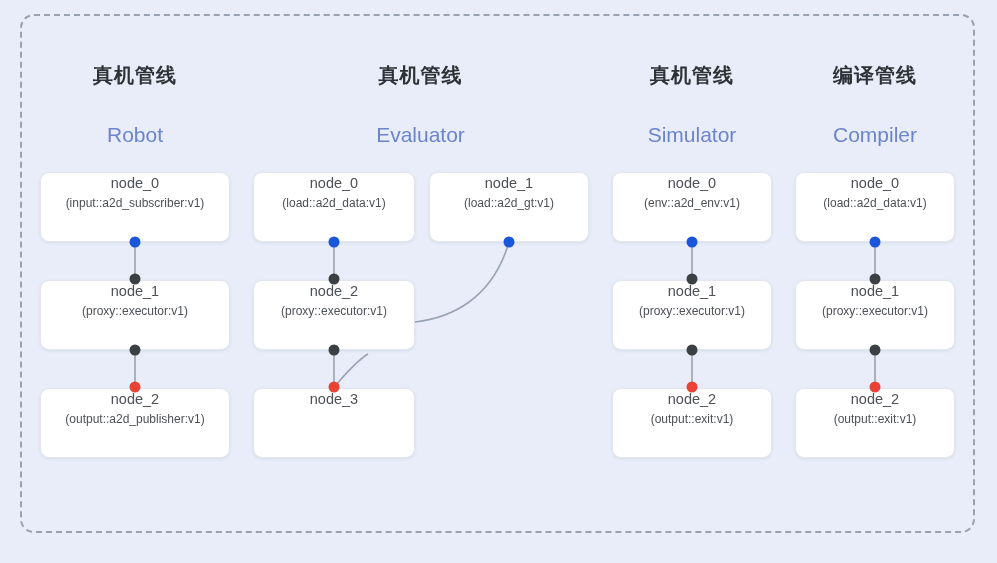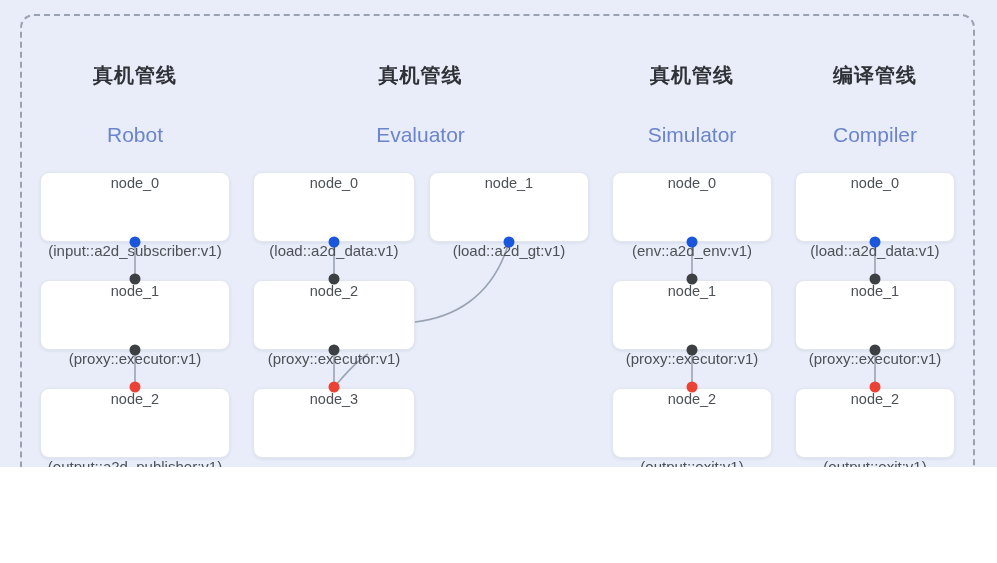--- a/index.html
+++ b/index.html
@@ -7,21 +7,21 @@
     padding: 0;
     background: #ffffff;
   }
   body {
     font-family: "Liberation Sans", "DejaVu Sans", sans-serif;
     -webkit-font-smoothing: antialiased;
   }
   #canvas {
     position: relative;
     width: 997px;
-    height: 467px;
+    height: 563px;
     background: #e8edf9;
     overflow: hidden;
   }
   #dashed-frame {
     position: absolute;
     left: 20px;
     top: 14px;
     width: 955px;
     height: 519px;
     box-sizing: border-box;
@@ -73,24 +73,23 @@
     align-items: center;
     justify-content: flex-start;
     text-align: center;
   }
   .node .n-name {
     font-size: 14.5px;
     color: #4d5156;
     line-height: 20px;
   }
   .node .n-type {
-    font-size: 15px;
+    font-size: 12px;
     color: #4d5156;
     line-height: 20px;
-    margin-top: 48px;
   }
   .port {
     position: absolute;
     width: 11px;
     height: 11px;
     border-radius: 50%;
     transform: translate(-50%, -50%);
   }
   .port.blue  { background: #1a56db; }
   .port.black { background: #3c4043; }

